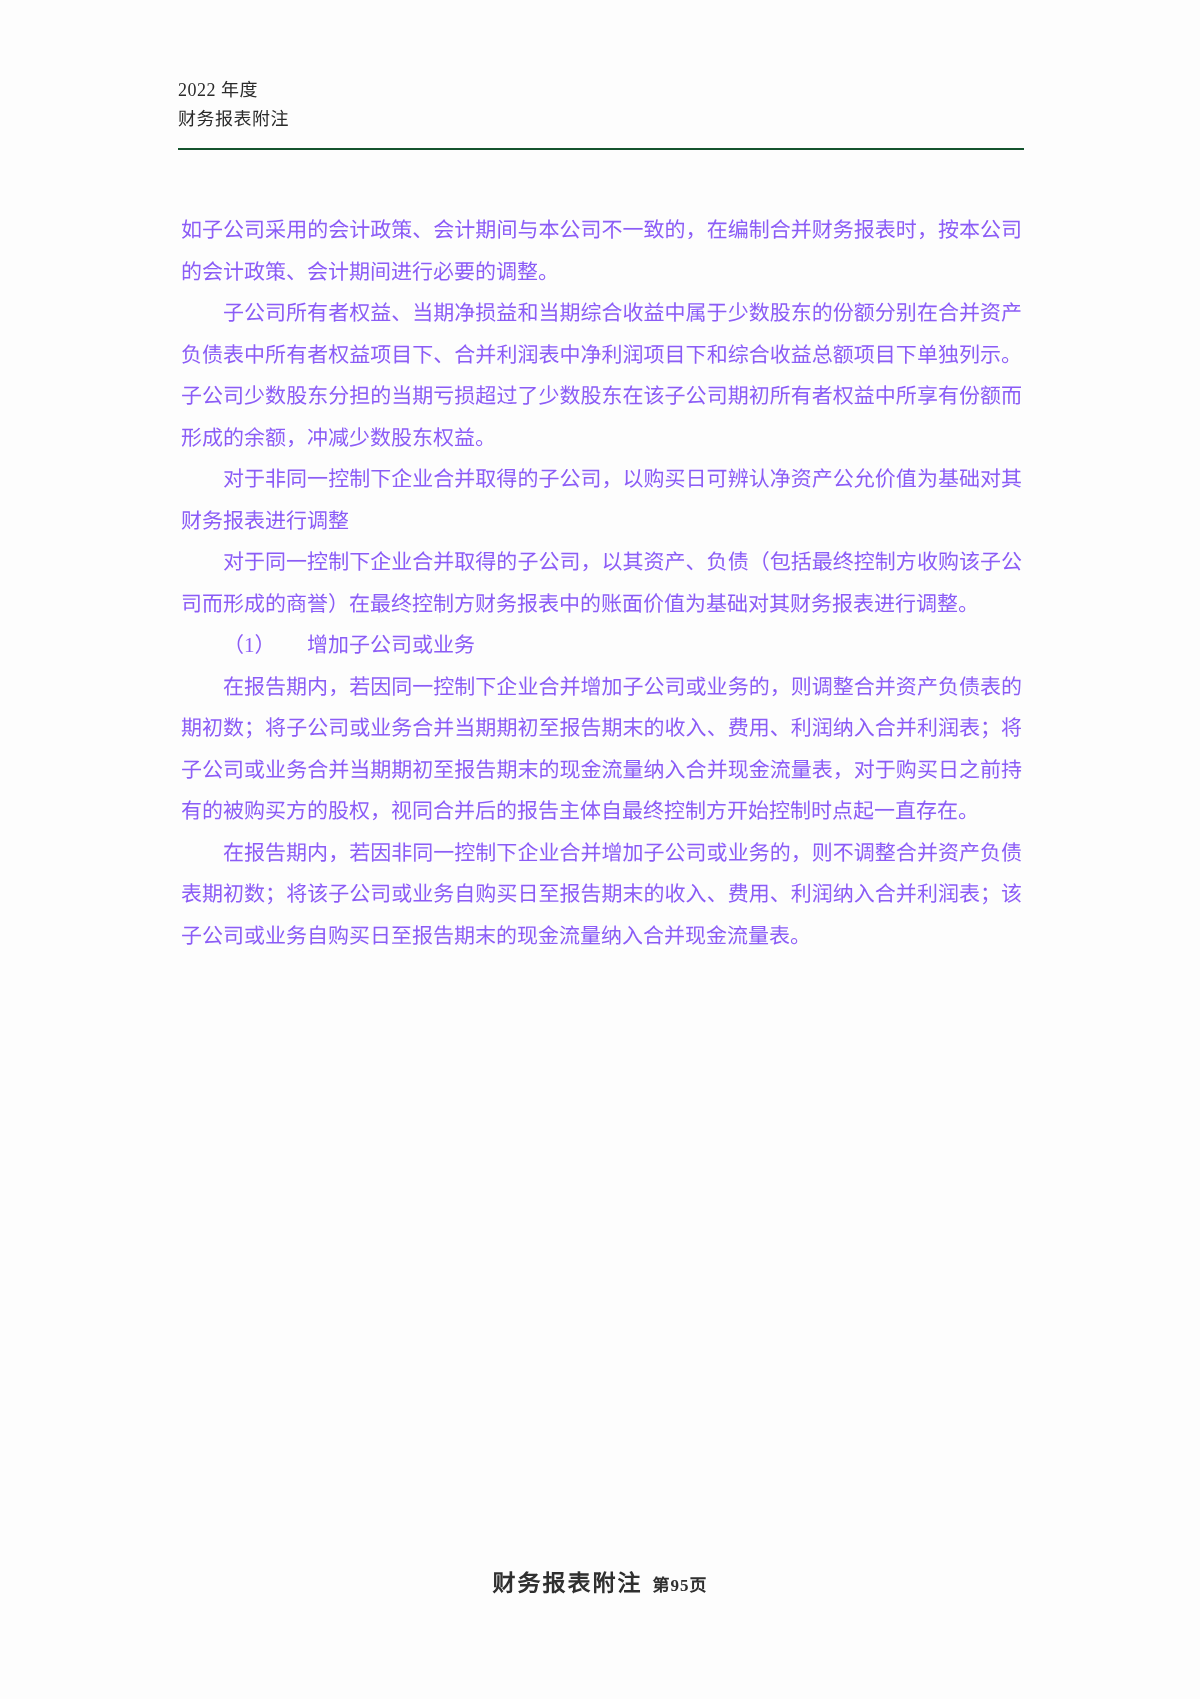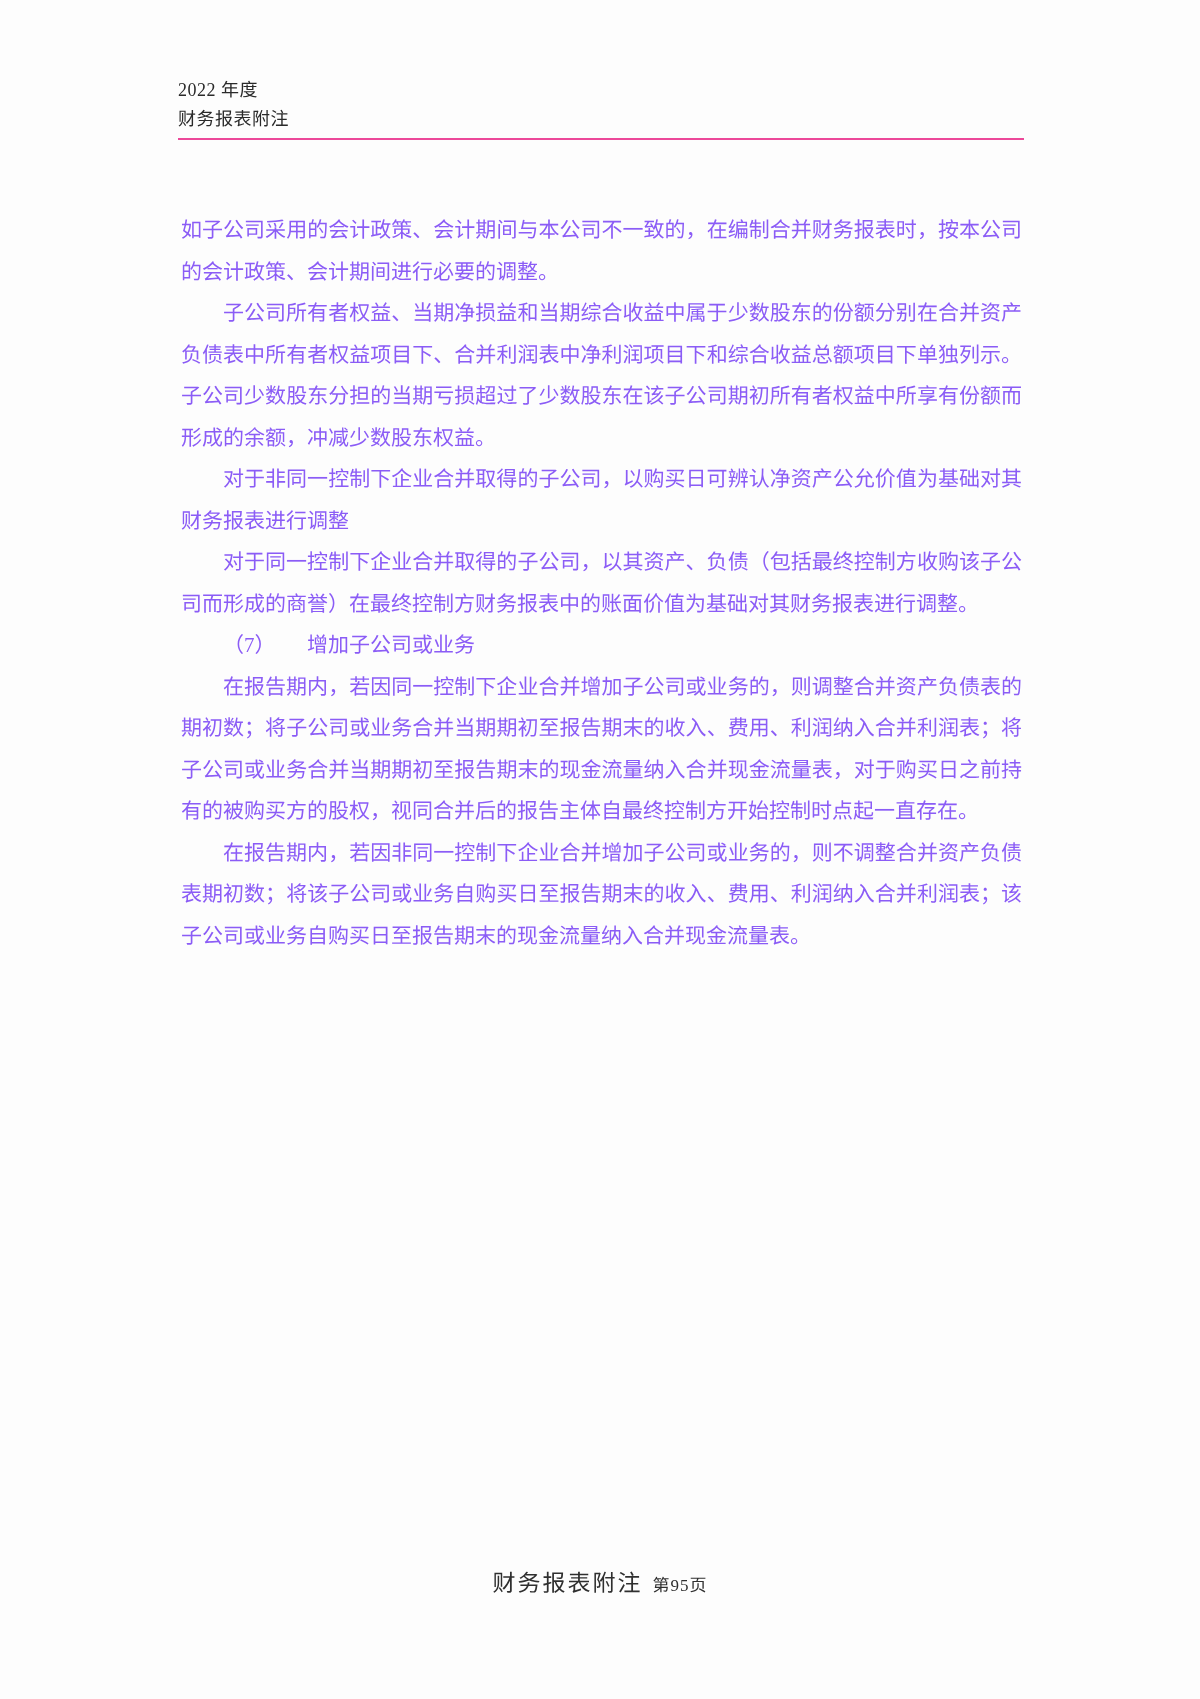--- a/index.html
+++ b/index.html
@@ -19,22 +19,22 @@
   
   .header {
     position: absolute;
     left: 178px;
     top: 76px;
     width: 846px;
     font-size: 18px;
     line-height: 29px;
     color: #2a2a2a;
     letter-spacing: 0.5px;
-    border-bottom: 2px solid #ec4899;
-    padding-bottom: 4px;
+    border-bottom: 2px solid #14532d;
+    padding-bottom: 14px;
   }
   .header div { white-space: nowrap; }
   
   .doc-body {
     position: absolute;
     left: 181px;
     top: 210px;
     width: 841px;
     font-size: 21px;
     line-height: 41.5px;
@@ -51,20 +51,21 @@
   .doc-body p.flush { text-indent: 0; }
   
   .footer {
     position: absolute;
     left: 0;
     top: 1564px;
     width: 1200px;
     text-align: center;
     color: #2f2f2f;
     white-space: nowrap;
+    font-weight: bold;
   }
   .footer .footer-title {
     font-size: 23px;
     letter-spacing: 2px;
   }
   .footer .footer-page {
     font-size: 17px;
     margin-left: 10px;
     letter-spacing: 1px;
   }
@@ -77,21 +78,21 @@
   <div class="header">
     <div>2022 年度</div>
     <div>财务报表附注</div>
   </div>
 
   <div class="doc-body">
     <p class="flush">如子公司采用的会计政策、会计期间与本公司不一致的，在编制合并财务报表时，按本公司的会计政策、会计期间进行必要的调整。</p>
     <p>子公司所有者权益、当期净损益和当期综合收益中属于少数股东的份额分别在合并资产负债表中所有者权益项目下、合并利润表中净利润项目下和综合收益总额项目下单独列示。子公司少数股东分担的当期亏损超过了少数股东在该子公司期初所有者权益中所享有份额而形成的余额，冲减少数股东权益。</p>
     <p>对于非同一控制下企业合并取得的子公司，以购买日可辨认净资产公允价值为基础对其财务报表进行调整</p>
     <p>对于同一控制下企业合并取得的子公司，以其资产、负债（包括最终控制方收购该子公司而形成的商誉）在最终控制方财务报表中的账面价值为基础对其财务报表进行调整。</p>
-    <p>（7）　　增加子公司或业务</p>
+    <p>（1）　　增加子公司或业务</p>
     <p>在报告期内，若因同一控制下企业合并增加子公司或业务的，则调整合并资产负债表的期初数；将子公司或业务合并当期期初至报告期末的收入、费用、利润纳入合并利润表；将子公司或业务合并当期期初至报告期末的现金流量纳入合并现金流量表，对于购买日之前持有的被购买方的股权，视同合并后的报告主体自最终控制方开始控制时点起一直存在。</p>
     <p>在报告期内，若因非同一控制下企业合并增加子公司或业务的，则不调整合并资产负债表期初数；将该子公司或业务自购买日至报告期末的收入、费用、利润纳入合并利润表；该子公司或业务自购买日至报告期末的现金流量纳入合并现金流量表。</p>
   </div>
 
   <div class="footer">
     <span class="footer-title">财务报表附注</span><span class="footer-page">第95页</span>
   </div>
 
 </div>
 

